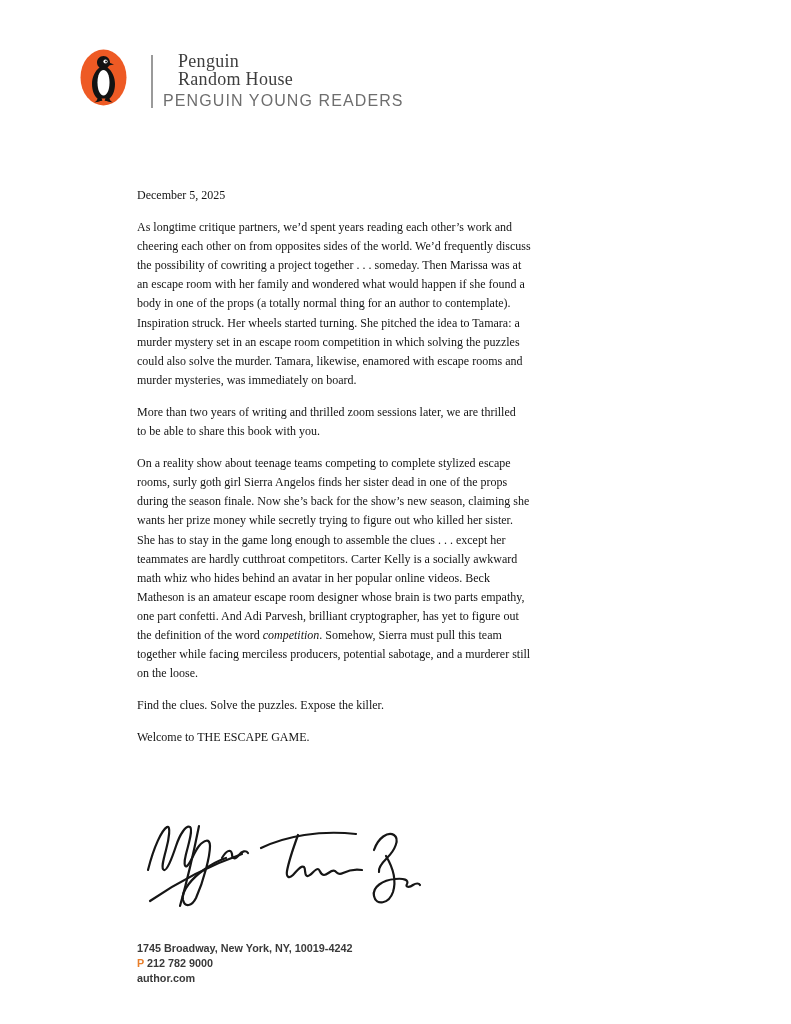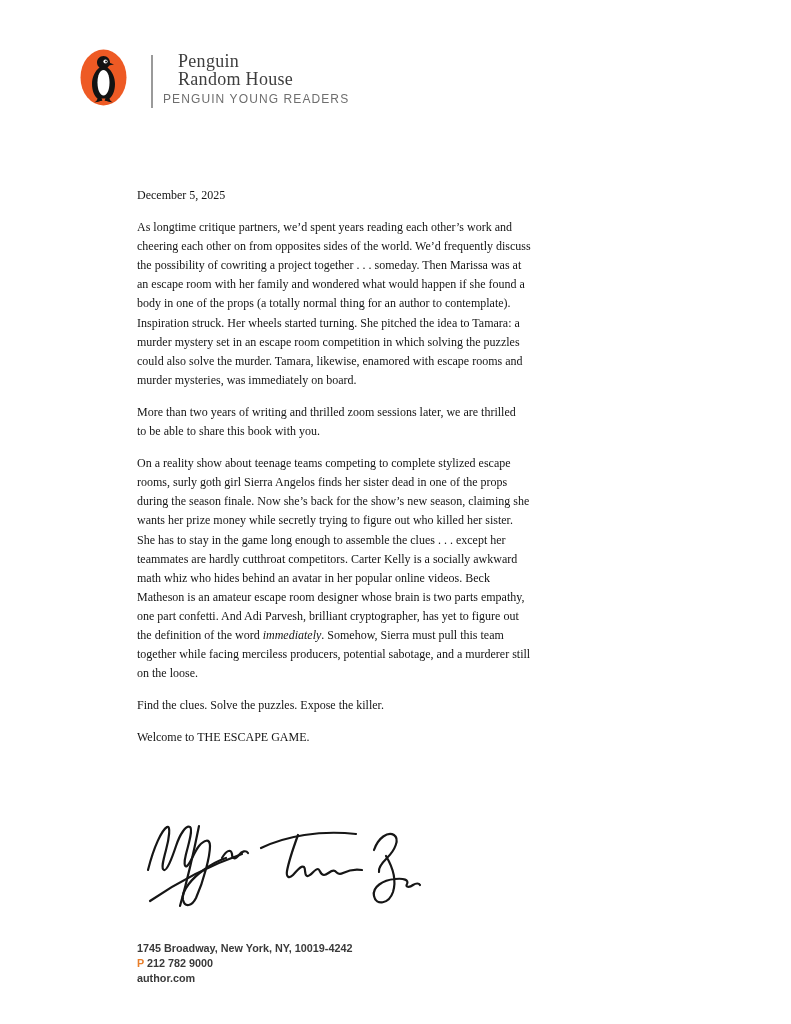--- a/index.html
+++ b/index.html
@@ -10,21 +10,21 @@
   
   .logo-oval{position:absolute;left:80px;top:49px;}
   .lh-divider{position:absolute;left:151px;top:55px;width:2px;height:53px;background:#9a9a9a;}
   .brand{
     position:absolute;left:163px;top:52px;
     font-family:Liberation Serif, serif;font-size:18px;line-height:18px;
     color:#3e3e3e;letter-spacing:0.3px;margin-left:15px;
   }
   .division{
     position:absolute;left:163px;top:92px;
-    font-family:"Liberation Sans",sans-serif;font-size:12px;
+    font-family:"Liberation Sans",sans-serif;font-size:16px;
     letter-spacing:1.1px;color:#6e6e6e;
   }
   
   .content{
     position:absolute;left:137px;top:186px;width:600px;
     font-size:12px;line-height:19.1px;color:#141414;
   }
   .content p{margin:0 0 13px 0;white-space:pre-line;}
   .italic{font-style:italic;}
   
@@ -78,21 +78,21 @@
 to be able to share this book with you.</p>
     <p><span>On a reality show about teenage teams competing to complete stylized escape
 rooms, surly goth girl Sierra Angelos finds her sister dead in one of the props
 during the season finale. Now she’s back for the show’s new season, claiming she
 wants her prize money while secretly trying to figure out who killed her sister.
 She has to stay in the game long enough to assemble the clues . . . except her
 teammates are hardly cutthroat competitors. Carter Kelly is a socially awkward
 math whiz who hides behind an avatar in her popular online videos. Beck
 Matheson is an amateur escape room designer whose brain is two parts empathy,
 one part confetti. And Adi Parvesh, brilliant cryptographer, has yet to figure out
-the definition of the word </span><span class="italic">immediately</span><span>. Somehow, Sierra must pull this team
+the definition of the word </span><span class="italic">competition</span><span>. Somehow, Sierra must pull this team
 together while facing merciless producers, potential sabotage, and a murderer still
 on the loose.</span></p>
     <p>Find the clues. Solve the puzzles. Expose the killer.</p>
     <p>Welcome to THE ESCAPE GAME.</p>
   </div>
 
   <div class="sig1">
     <svg class="sig" width="115" height="102" viewBox="0 0 115 102" xmlns="http://www.w3.org/2000/svg">
       <path d="M6,64 C12,40 20,24 25,21 C29,19 27,33 24,44 C21,55 19,63 22,64 C25,65 30,52 34,40 C38,28 44,19 48,21 C51,23 47,37 44,48 C42,56 42,62 45,60 C49,57 52,46 57,40 C62,34 68,32 68,40 C68,50 62,74 54,92 C50,100 43,102 41,94 C39,85 50,72 63,63 C70,58 78,54 84,52"></path>
       <path d="M80,52 C84,45 89,42 90,48 C90,53 93,54 97,49 C100,45 104,44 106,47"></path>

